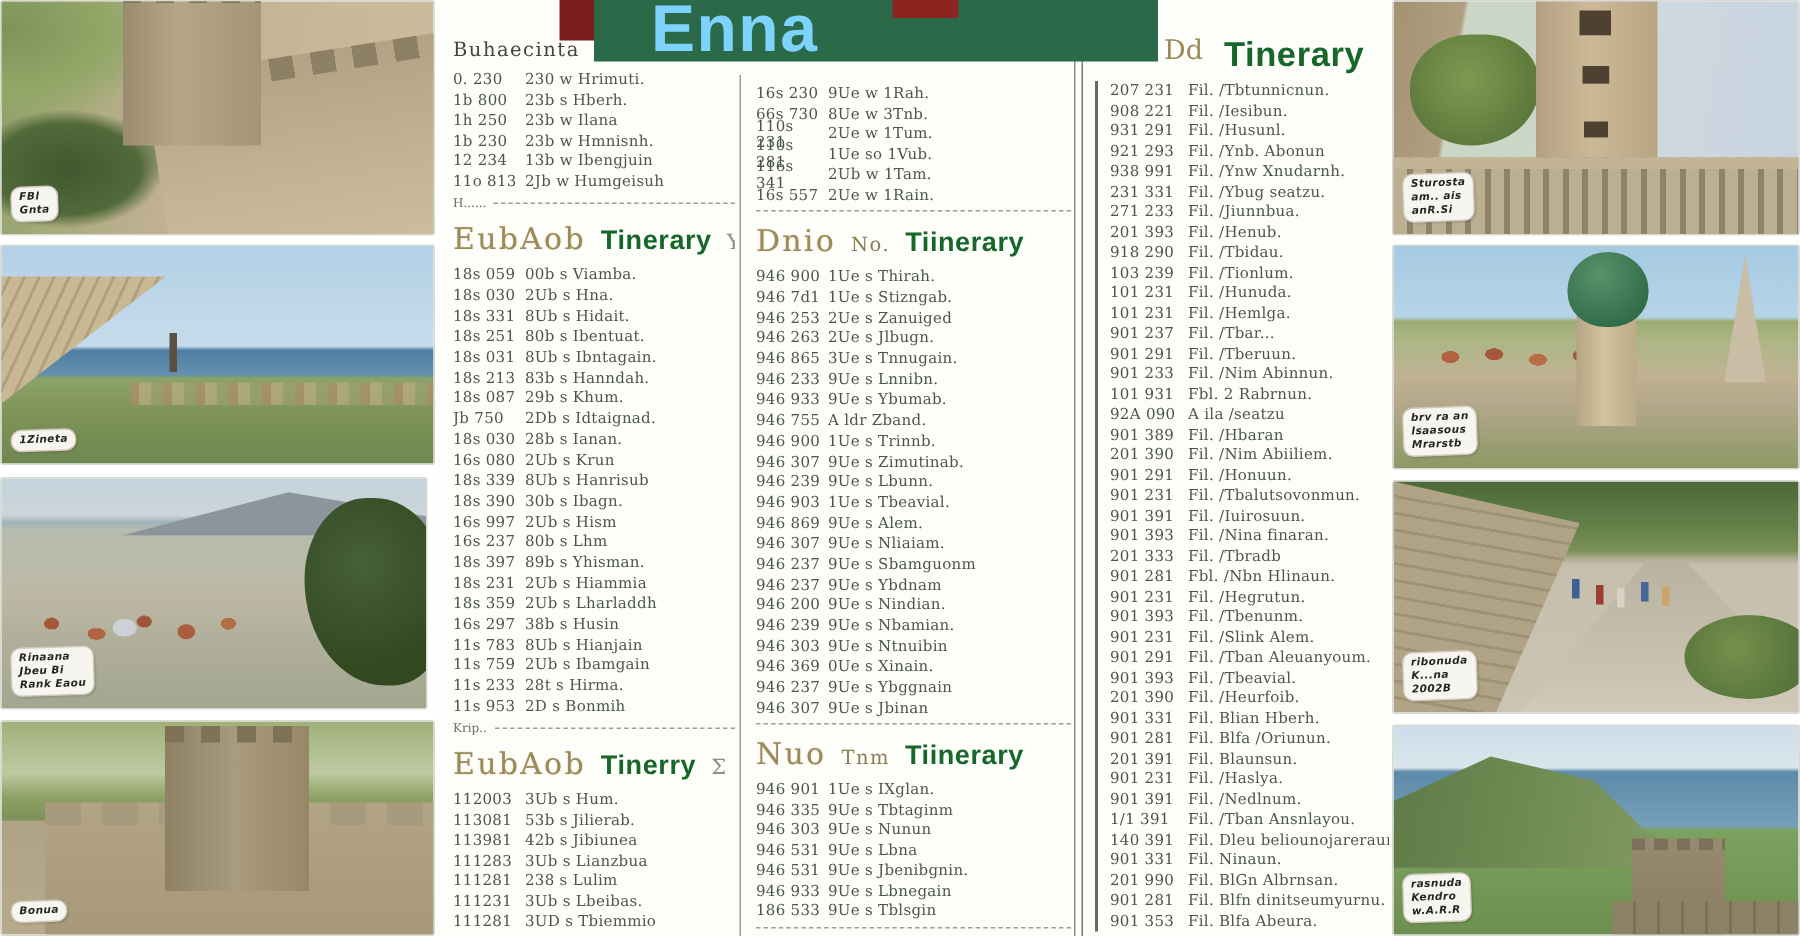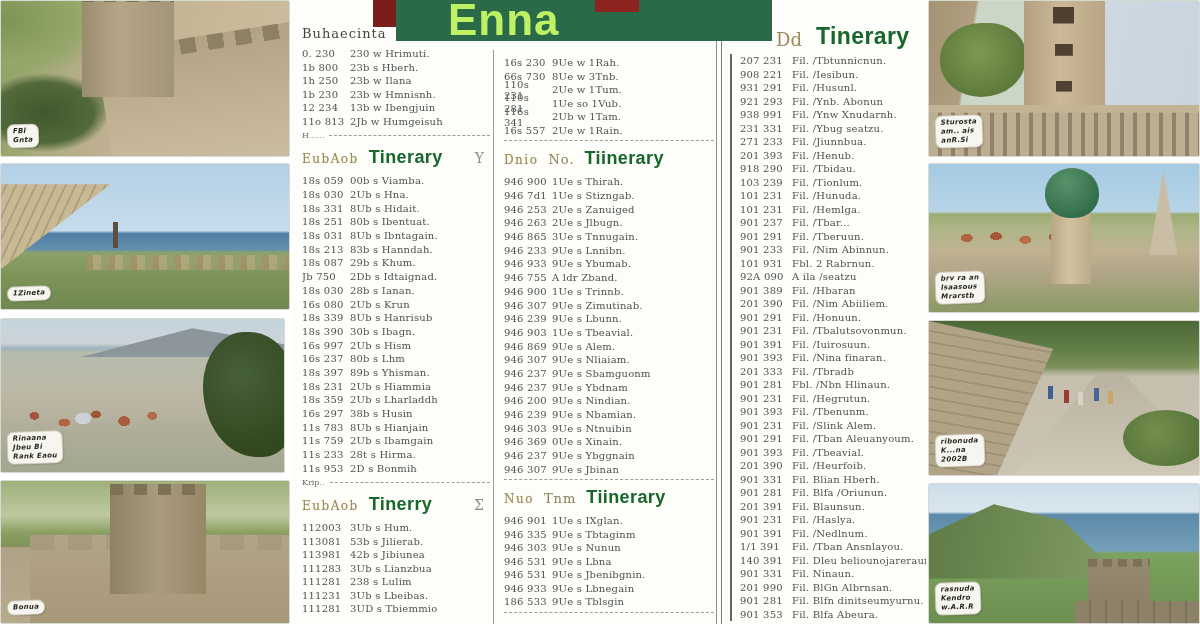--- a/index.html
+++ b/index.html
@@ -109,21 +109,21 @@
       linear-gradient(180deg,#968a70,#887c63)}
   .pr4 .wall2{position:absolute;right:0;bottom:0;width:46%;height:16%;
       background:repeating-linear-gradient(90deg,#8d8168 0 14px,#7b7059 14px 16px)}
 
   
   .panel{position:absolute;left:292px;top:0;width:636px;height:624px;background:#fdfdfa}
   .red-accent{position:absolute;left:81px;top:0;width:23px;height:27px;background:#7a1e1c}
   .red-accent2{position:absolute;left:303px;top:0;width:44px;height:12px;background:#8e2420;z-index:3}
   .greenbar{position:absolute;left:104px;top:0;width:376px;height:41px;background:#2b6a48;z-index:2}
   .greenbar .title{font-family:"Liberation Sans",sans-serif;font-weight:800;font-size:44px;line-height:39px;
-      color:#bef264;padding-left:52px;letter-spacing:1px}
+      color:#7dd3fc;padding-left:38px;letter-spacing:1px}
 
   .vdiv1{position:absolute;left:201px;top:50px;bottom:0;width:1px;background:#969b93}
   .vdiv2{position:absolute;left:424px;top:0;bottom:0;width:4px;border-left:1px solid #8a8f87;border-right:1px solid #777c74}
 
   .col{position:absolute;top:0;bottom:0;overflow:hidden}
   .col1{left:10px;width:188px}
   .col2{left:212px;width:210px}
   .col3{left:438px;width:196px}
 
   .toplabel{margin-top:26px;font-size:13px;color:#45453a;letter-spacing:1px}
@@ -131,26 +131,26 @@
 
   .rows{margin-top:6px}
   .row{display:flex;height:13.5px;align-items:center;font-size:10px;color:#4b554b;letter-spacing:.2px}
   .rows.loose .row{height:13.7px}
   .row .t{width:48px;flex:none}
   .col3 .row .t{width:52px}
   .row .d{flex:1;white-space:nowrap;overflow:hidden}
   .col3 .rows{border-left:2px solid #63685f;padding-left:8px;margin-top:4px}
 
   .shead{display:flex;align-items:baseline;gap:10px;margin:7px 0 4px}
-  .shead .lbl{font-size:12px;color:#9b8a5a;letter-spacing:1.5px;text-shadow:0 0 1px #d8cda6}
+  .shead .lbl{font-size:20px;color:#9b8a5a;letter-spacing:1.5px;text-shadow:0 0 1px #d8cda6}
   .shead .lbl2{font-size:13px;color:#8b7c52;letter-spacing:1px}
   .shead .ttl{font-size:18px;font-weight:bold;color:#17672b;font-family:"Liberation Sans",sans-serif;letter-spacing:.4px}
   .shead .mk{margin-left:auto;margin-right:6px;color:#8a8f88;font-size:14px}
 
-  .c3head{margin-top:23px;display:flex;align-items:flex-end;gap:14px;padding-left:46px}
+  .c3head{margin-top:23px;display:flex;align-items:flex-start;gap:14px;padding-left:46px}
   .c3head .lbl{font-size:18px;color:#9b8a5a}
   .c3head .ttl{font-size:23px;font-weight:bold;color:#17672b;font-family:"Liberation Sans",sans-serif;letter-spacing:.4px}
 
   .footline{display:flex;align-items:center;gap:5px;height:10px;margin:2px 0}
   .footline .foot{font-size:8px;color:#6a6f66;flex:none}
   .footline .dashfill{flex:1;border-top:1px dashed #9aa098}
   .dash{border-top:1px dashed #9aa098;margin:3px 0}
 </style>
 </head>
 <body>

